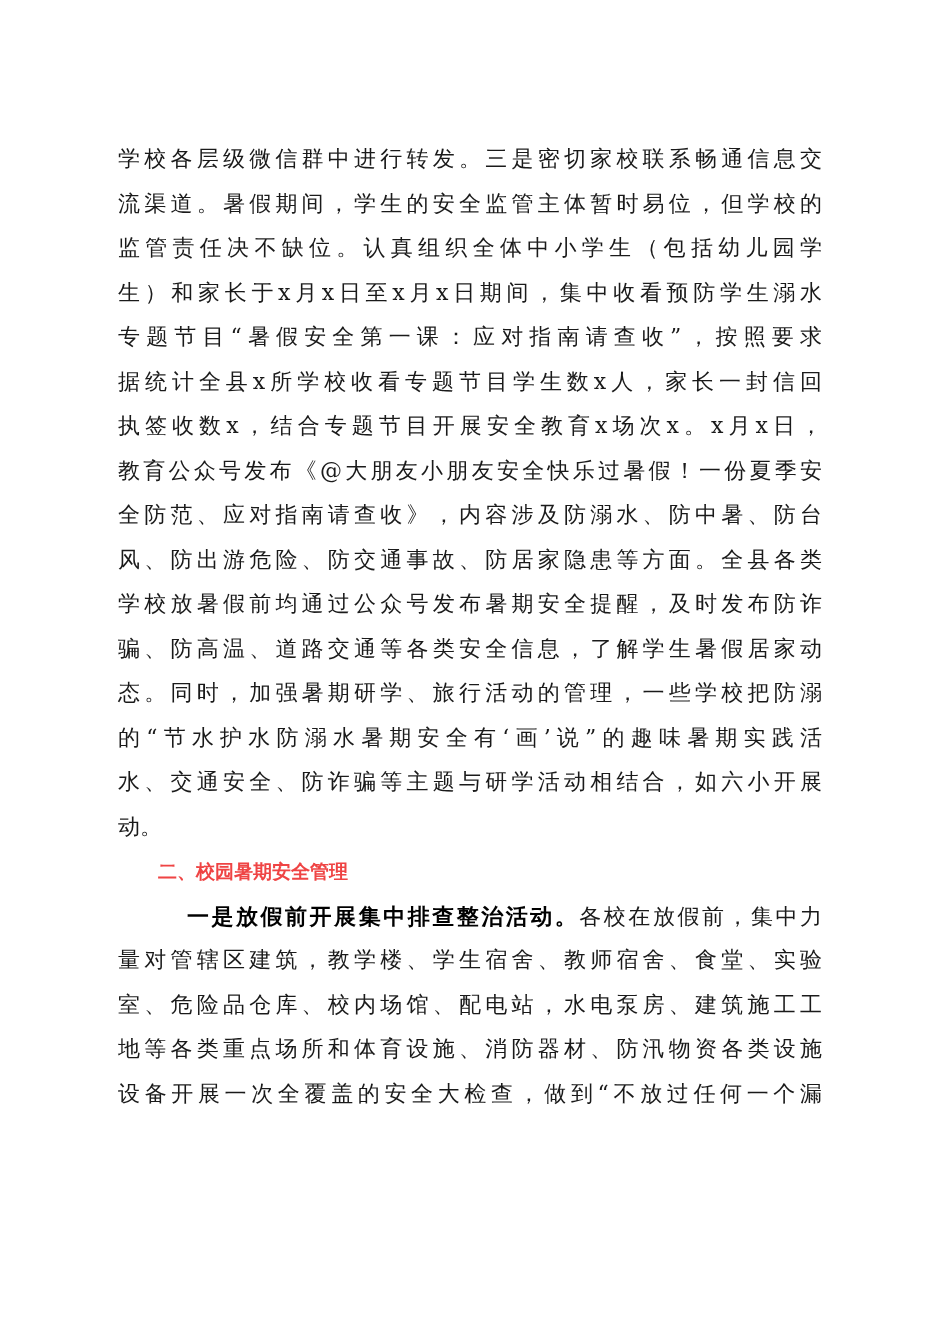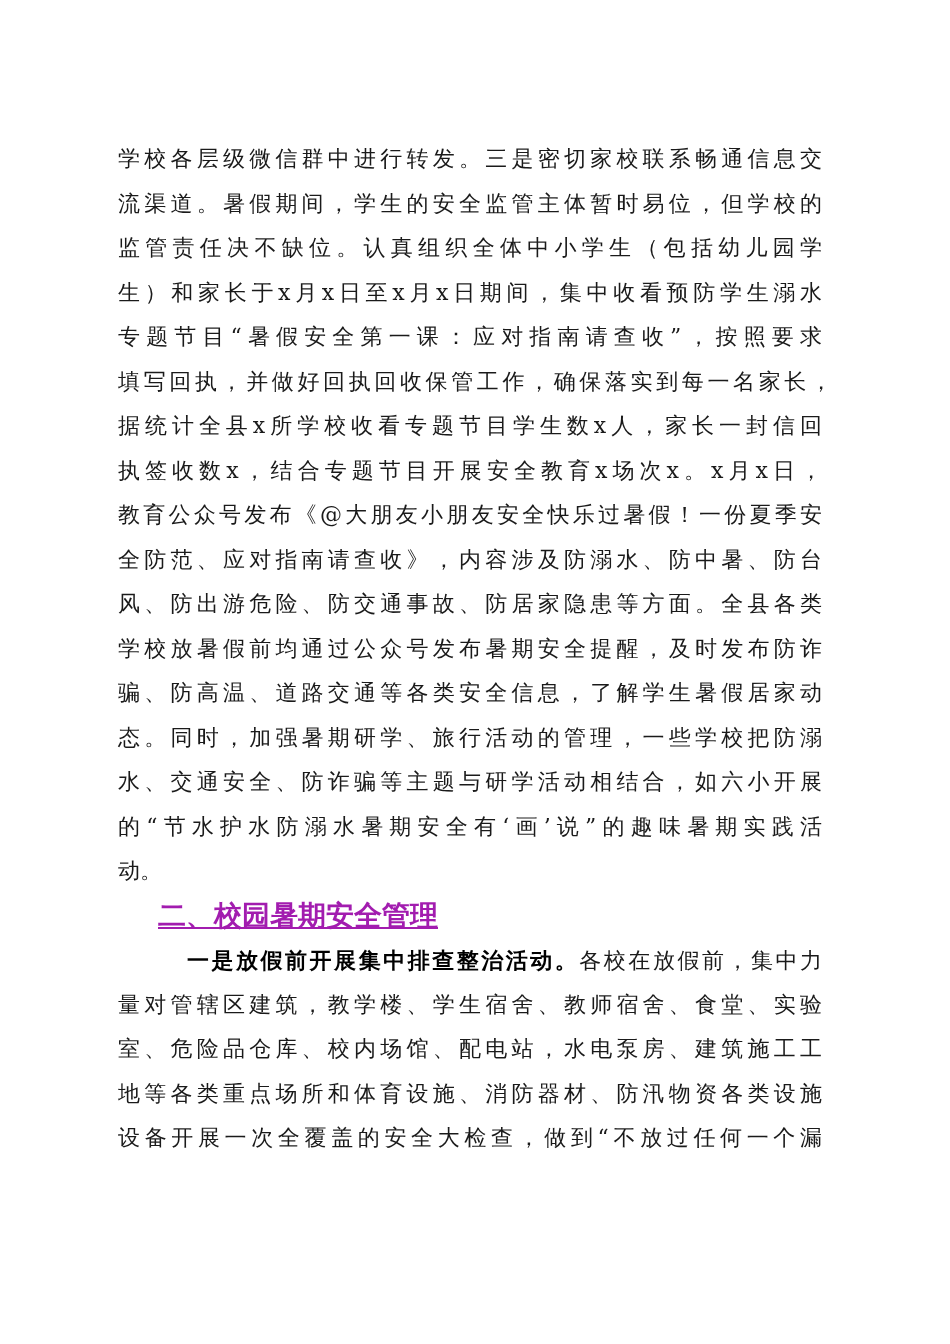--- a/index.html
+++ b/index.html
@@ -46,56 +46,54 @@
     }
     .line.indent {
       padding-left: 40px;
     }
     .line.overhang {
       margin-right: -10px;
     }
     .heading {
       height: 44.5px;
       line-height: 44.5px;
-      font-size: 28px;
+      font-size: 19px;
       font-weight: bold;
       font-family: "DejaVu Sans", "Liberation Sans", sans-serif;
       padding-left: 40px;
-      color: #a21caf;
+      color: #ef4444;
       white-space: nowrap;
-      text-decoration: underline;
     }
     .bold-run {
       font-weight: bold;
       color: #000000;
       margin-left: 29px;
     }
   </style>
 </head>
 <body>
 
 <div class="page">
   <div class="body-text">
 
     <div class="line">学校各层级微信群中进行转发。三是密切家校联系畅通信息交</div>
     <div class="line">流渠道。暑假期间，学生的安全监管主体暂时易位，但学校的</div>
     <div class="line">监管责任决不缺位。认真组织全体中小学生（包括幼儿园学</div>
     <div class="line">生）和家长于x月x日至x月x日期间，集中收看预防学生溺水</div>
     <div class="line">专题节目“暑假安全第一课：应对指南请查收”，按照要求</div>
-    <div class="line overhang">填写回执，并做好回执回收保管工作，确保落实到每一名家长，</div>
     <div class="line">据统计全县x所学校收看专题节目学生数x人，家长一封信回</div>
     <div class="line">执签收数x，结合专题节目开展安全教育x场次x。x月x日，</div>
     <div class="line">教育公众号发布《@大朋友小朋友安全快乐过暑假！一份夏季安</div>
     <div class="line">全防范、应对指南请查收》，内容涉及防溺水、防中暑、防台</div>
     <div class="line">风、防出游危险、防交通事故、防居家隐患等方面。全县各类</div>
     <div class="line">学校放暑假前均通过公众号发布暑期安全提醒，及时发布防诈</div>
     <div class="line">骗、防高温、道路交通等各类安全信息，了解学生暑假居家动</div>
     <div class="line">态。同时，加强暑期研学、旅行活动的管理，一些学校把防溺</div>
+    <div class="line">的“节水护水防溺水暑期安全有‘画’说”的趣味暑期实践活</div>
     <div class="line">水、交通安全、防诈骗等主题与研学活动相结合，如六小开展</div>
-    <div class="line">的“节水护水防溺水暑期安全有‘画’说”的趣味暑期实践活</div>
     <div class="line last">动。</div>
 
     <div class="heading">二、校园暑期安全管理</div>
 
     <div class="line indent">
       <span class="bold-run">一是放假前开展集中排查整治活动。</span><span>各校在放假前，集中力</span>
     </div>
     <div class="line">量对管辖区建筑，教学楼、学生宿舍、教师宿舍、食堂、实验</div>
     <div class="line">室、危险品仓库、校内场馆、配电站，水电泵房、建筑施工工</div>
     <div class="line">地等各类重点场所和体育设施、消防器材、防汛物资各类设施</div>

